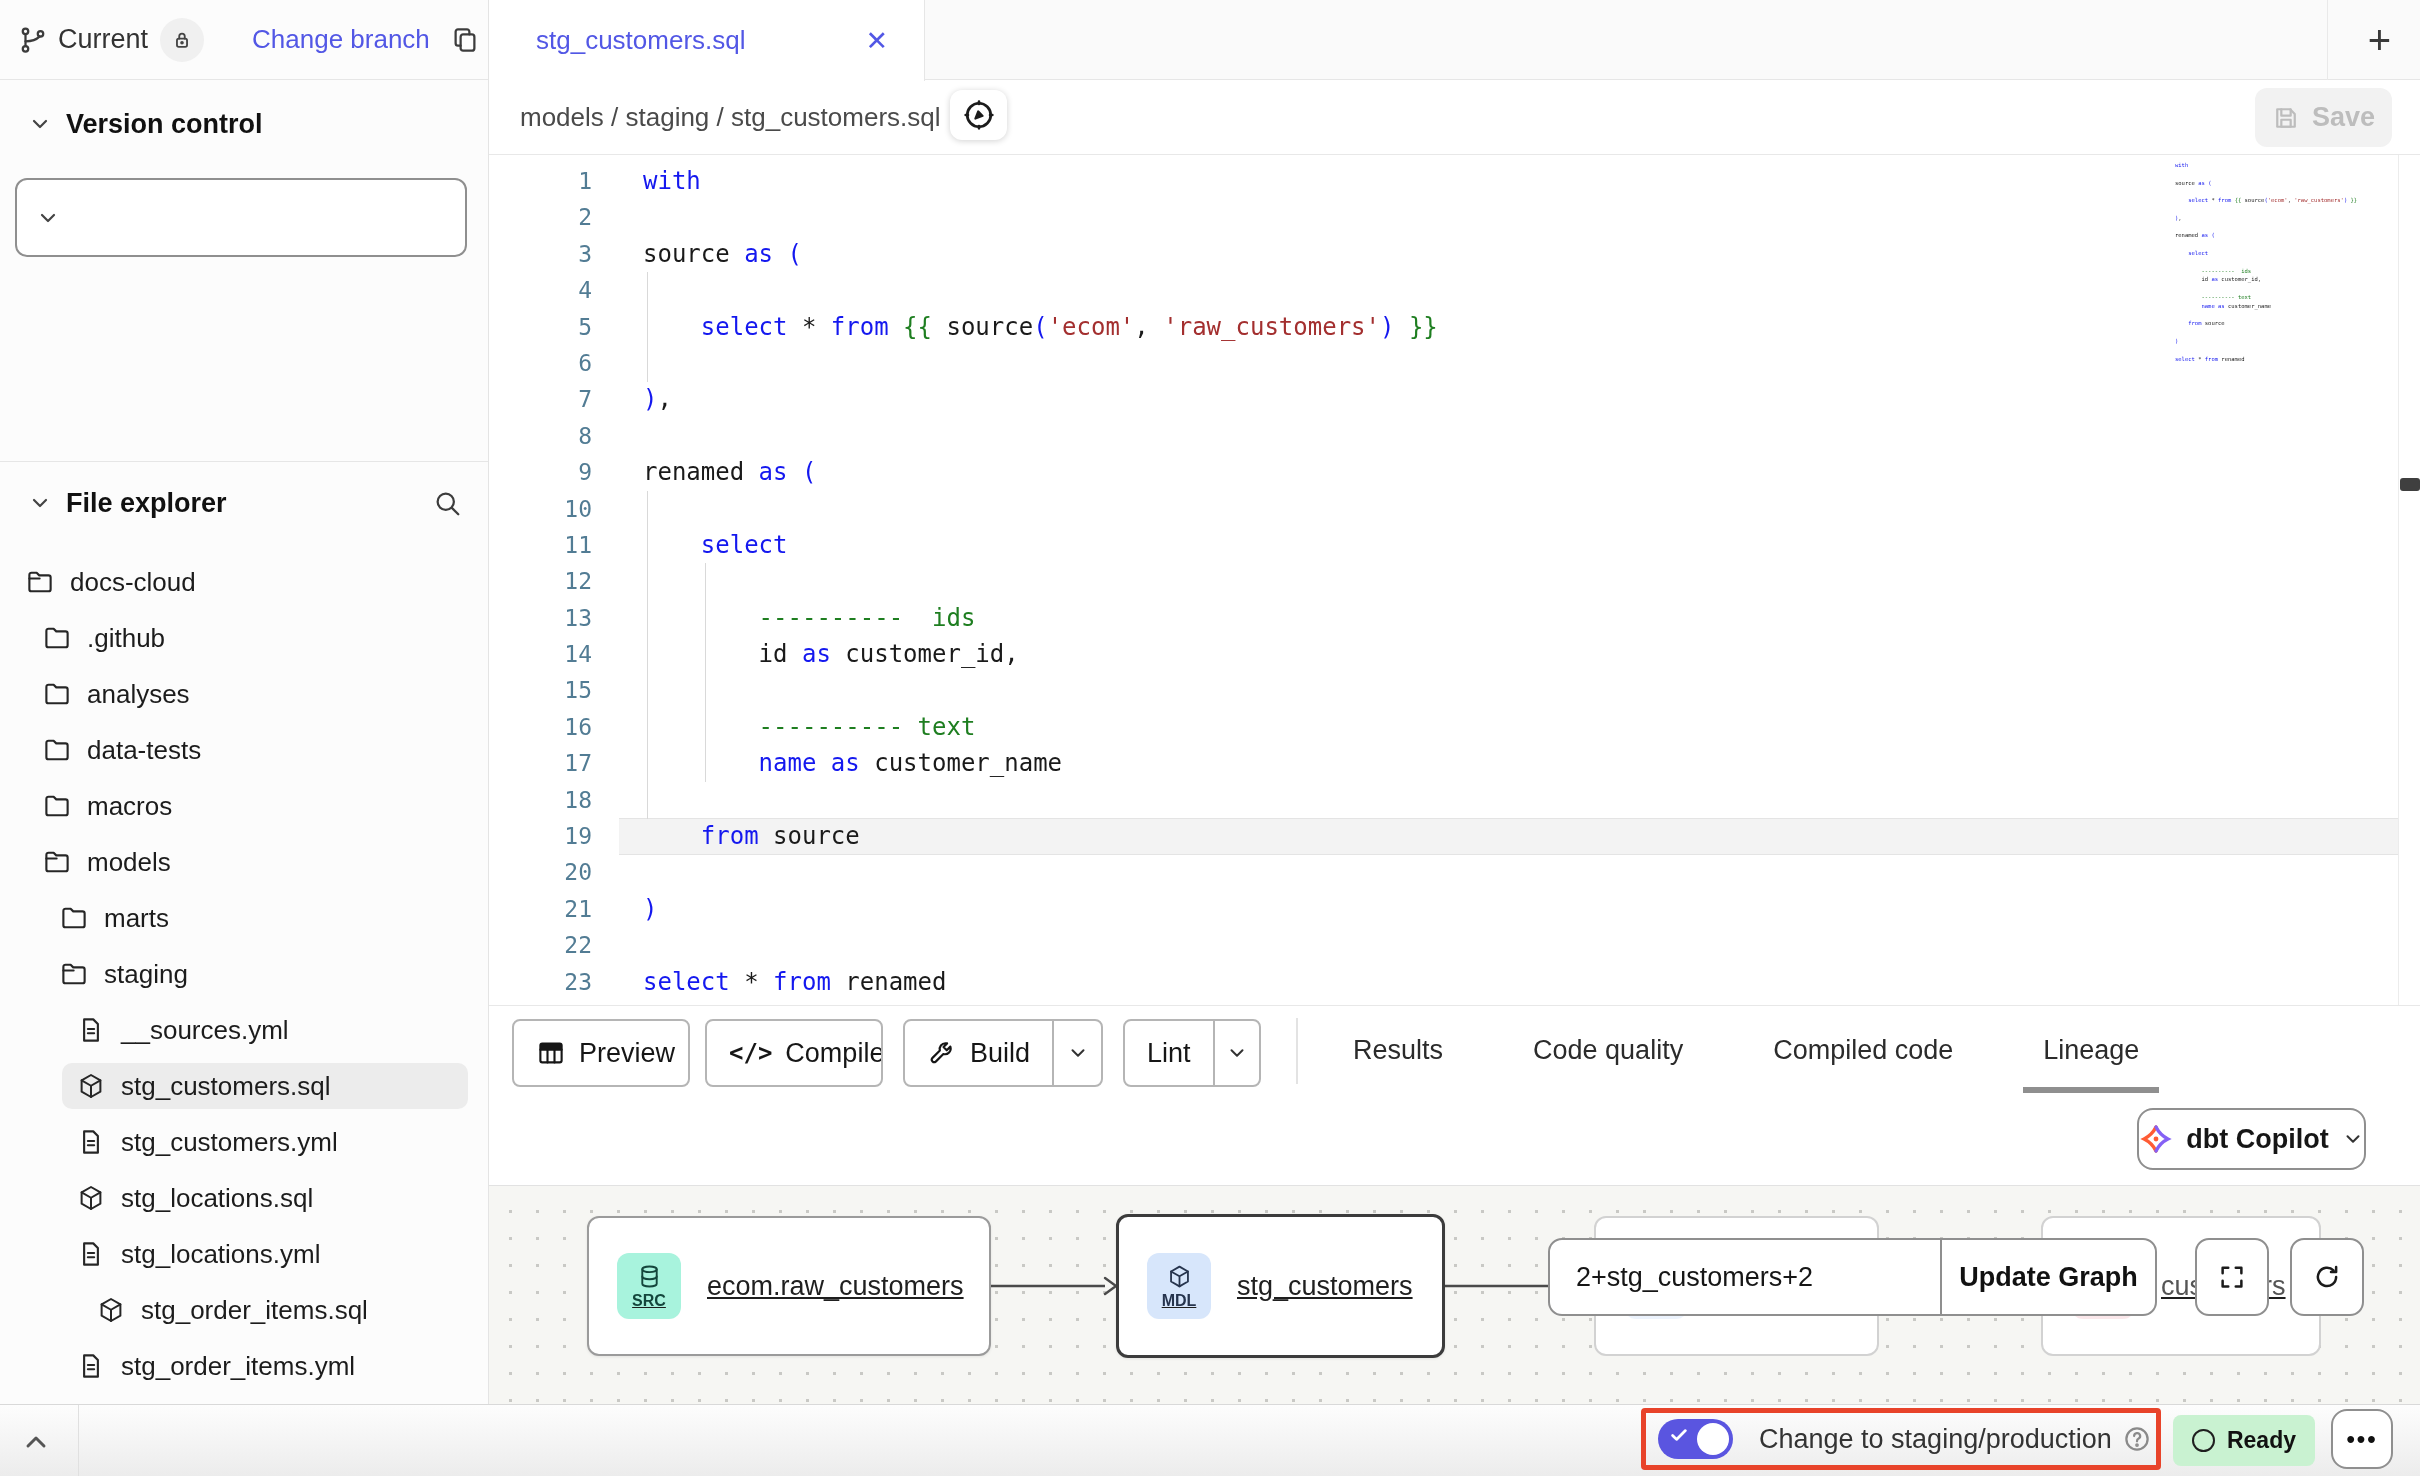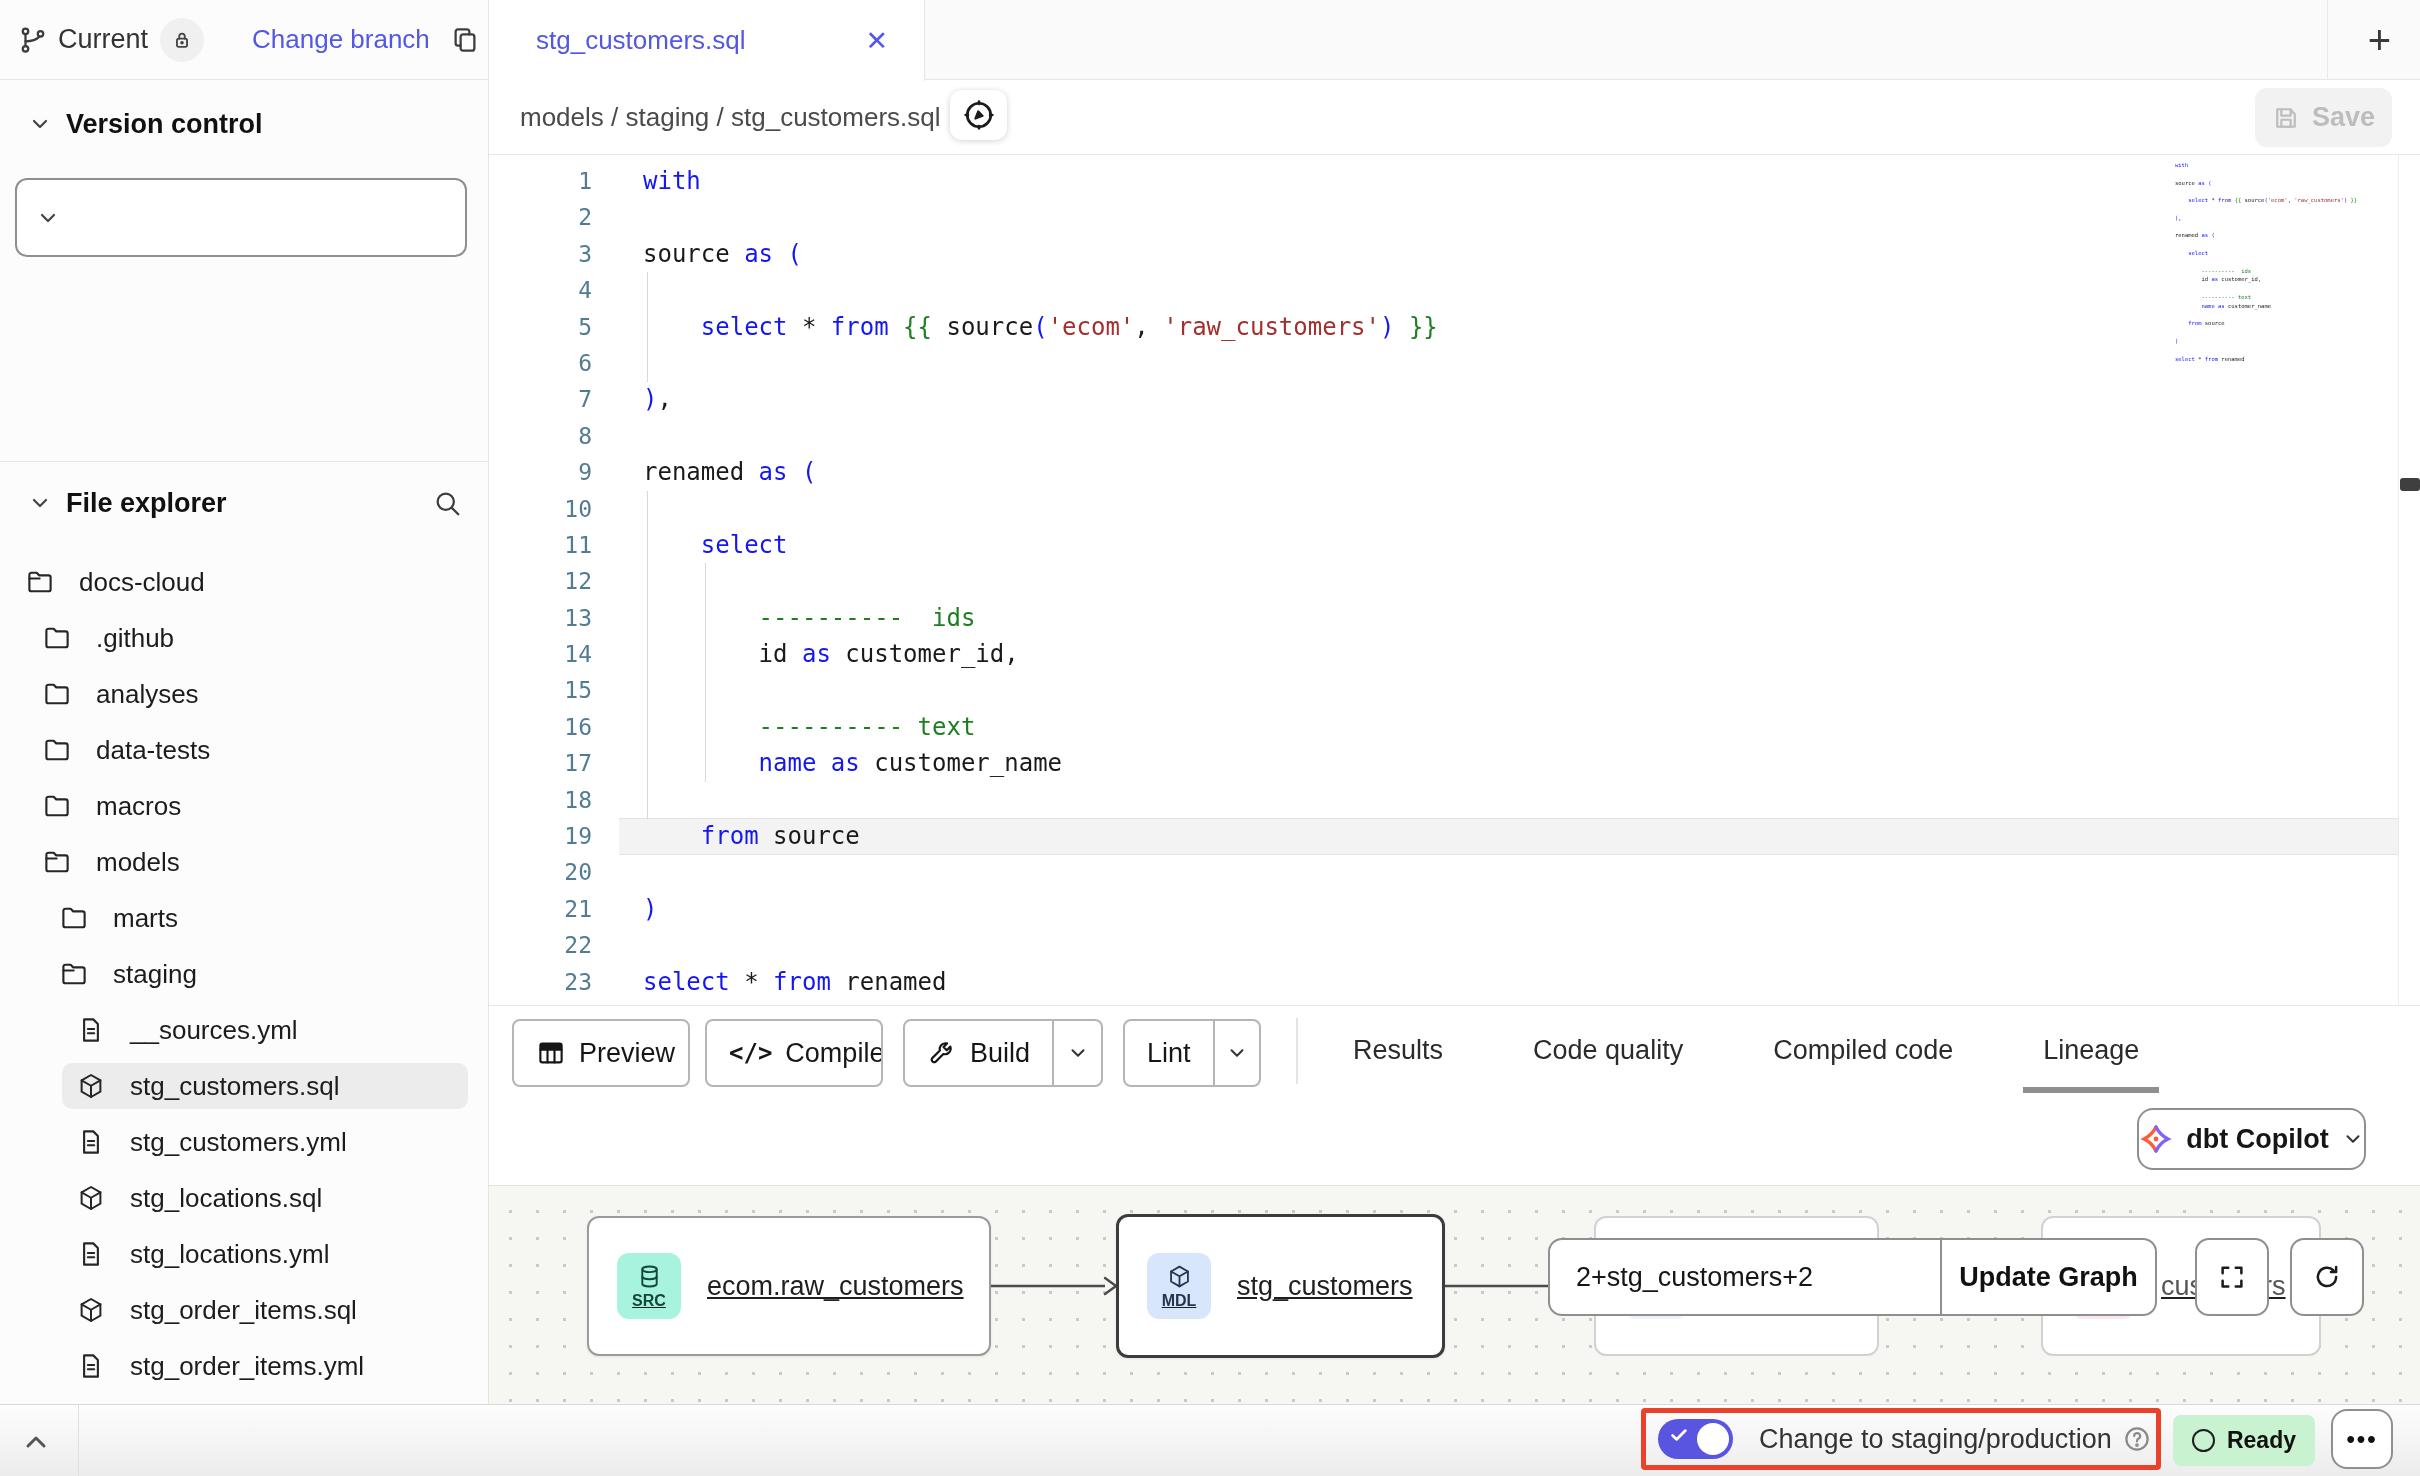--- a/index.html
+++ b/index.html
@@ -35,21 +35,21 @@
   .cb-main { flex:1; display:flex; align-items:center; padding-left:22px; gap:16px;
     border-right:2px solid #8f8f8f; cursor:pointer; }
   .cb-main .icon { width:32px; height:32px; color:#222; }
   .cb-label { font-size:27px; font-weight:500; color:#161616; }
   .cb-caret { width:62px; display:flex; align-items:center; justify-content:center;
     color:#444; cursor:pointer; }
   .cb-caret .icon { width:24px; height:24px; }
 
   #file-tree { position:absolute; left:0; top:554px; width:100%; }
   .tree-row { position:relative; height:56px; display:flex; align-items:center;
-    gap:24px; cursor:pointer; }
+    gap:15px; cursor:pointer; }
   .tree-row .pill { position:absolute; top:5px; bottom:5px; right:20px;
     background:#ececec; border-radius:10px; z-index:0; }
   .tree-row .icon { width:30px; height:30px; color:#262626; z-index:1; }
   .tree-row .tr-label { font-size:26px; color:#1c1c1c; z-index:1; }
 
   
   .main { position:absolute; left:489px; top:0; width:1931px; height:1404px;
     display:flex; flex-direction:column; }
 
   .tabbar { position:relative; height:80px; background:#fafafa; border-bottom:1px solid #e6e6e6; }
@@ -349,21 +349,21 @@
         </div>
         <div class="tree-row" style="padding-left: 76px;">
           <span class="icon">
             <svg viewBox="0 0 24 24" fill="none" stroke="currentColor" stroke-width="1.7" stroke-linecap="round" stroke-linejoin="round">
               <path d="M6.5 3.5h7.3l3.7 3.7v13.3H6.5z"></path>
               <path d="M9.5 11.2h5M9.5 14.6h5"></path>
             </svg>
           </span>
           <span class="tr-label">stg_locations.yml</span>
         </div>
-        <div class="tree-row" style="padding-left: 76px;">
+        <div class="tree-row" style="padding-left: 96px;">
           <span class="icon">
             <svg viewBox="0 0 24 24" fill="none" stroke="currentColor" stroke-width="1.6" stroke-linecap="round" stroke-linejoin="round">
               <path d="M12 3.2l7.5 4.3v9L12 20.8l-7.5-4.3v-9z"></path>
               <path d="M12 11.8l7.5-4.3M12 11.8L4.5 7.5M12 11.8v9"></path>
             </svg>
           </span>
           <span class="tr-label">stg_order_items.sql</span>
         </div>
         <div class="tree-row" style="padding-left: 76px;">
           <span class="icon">

